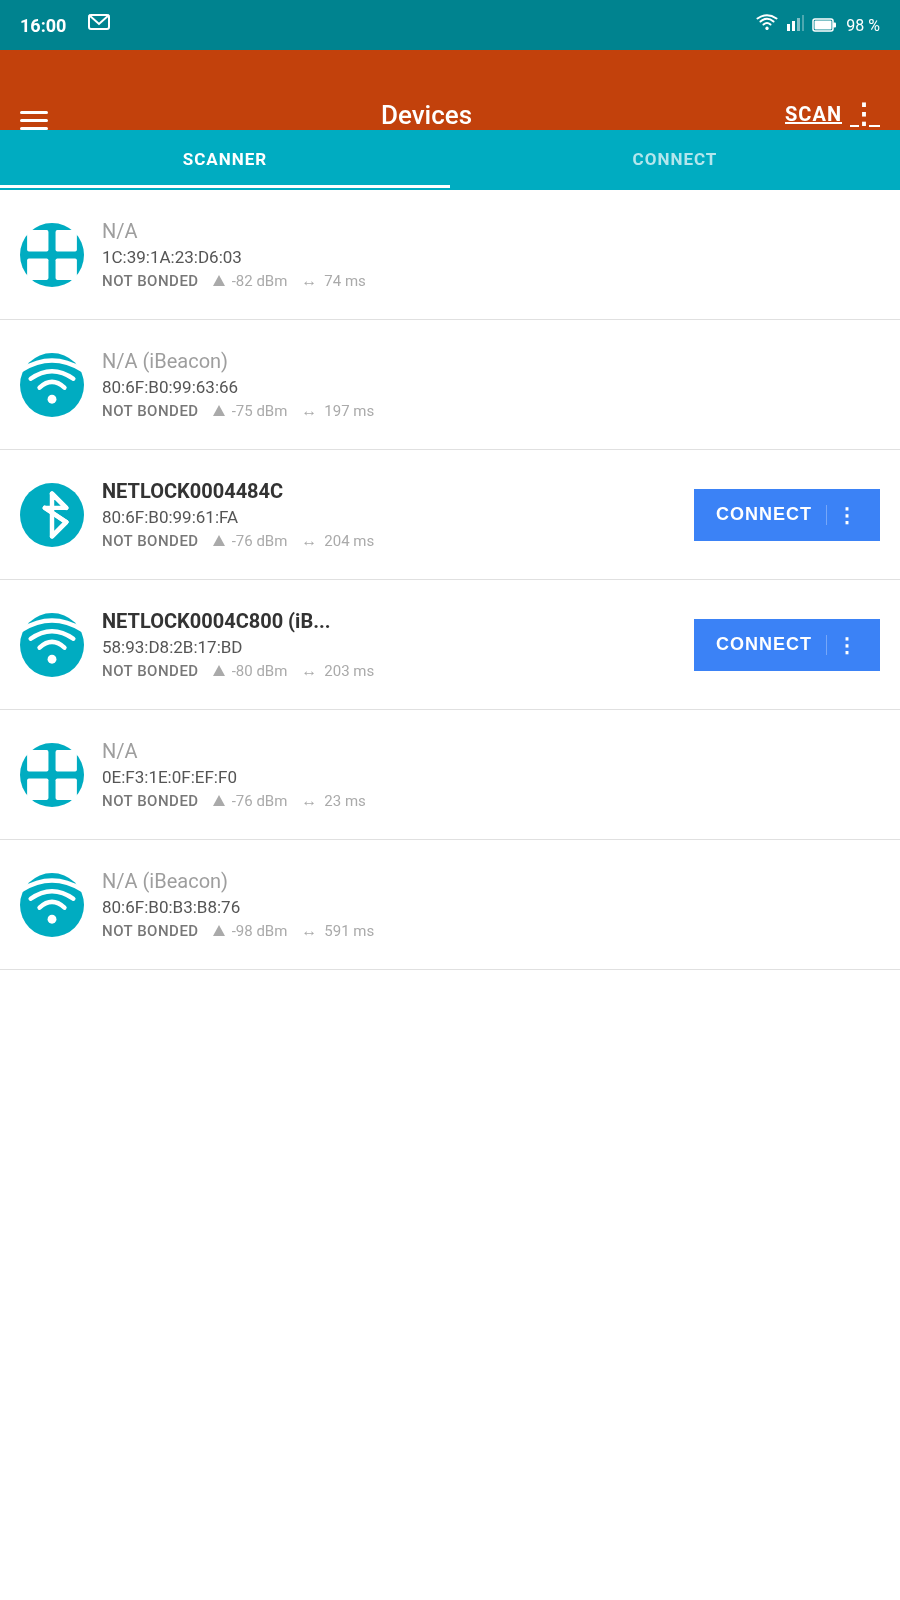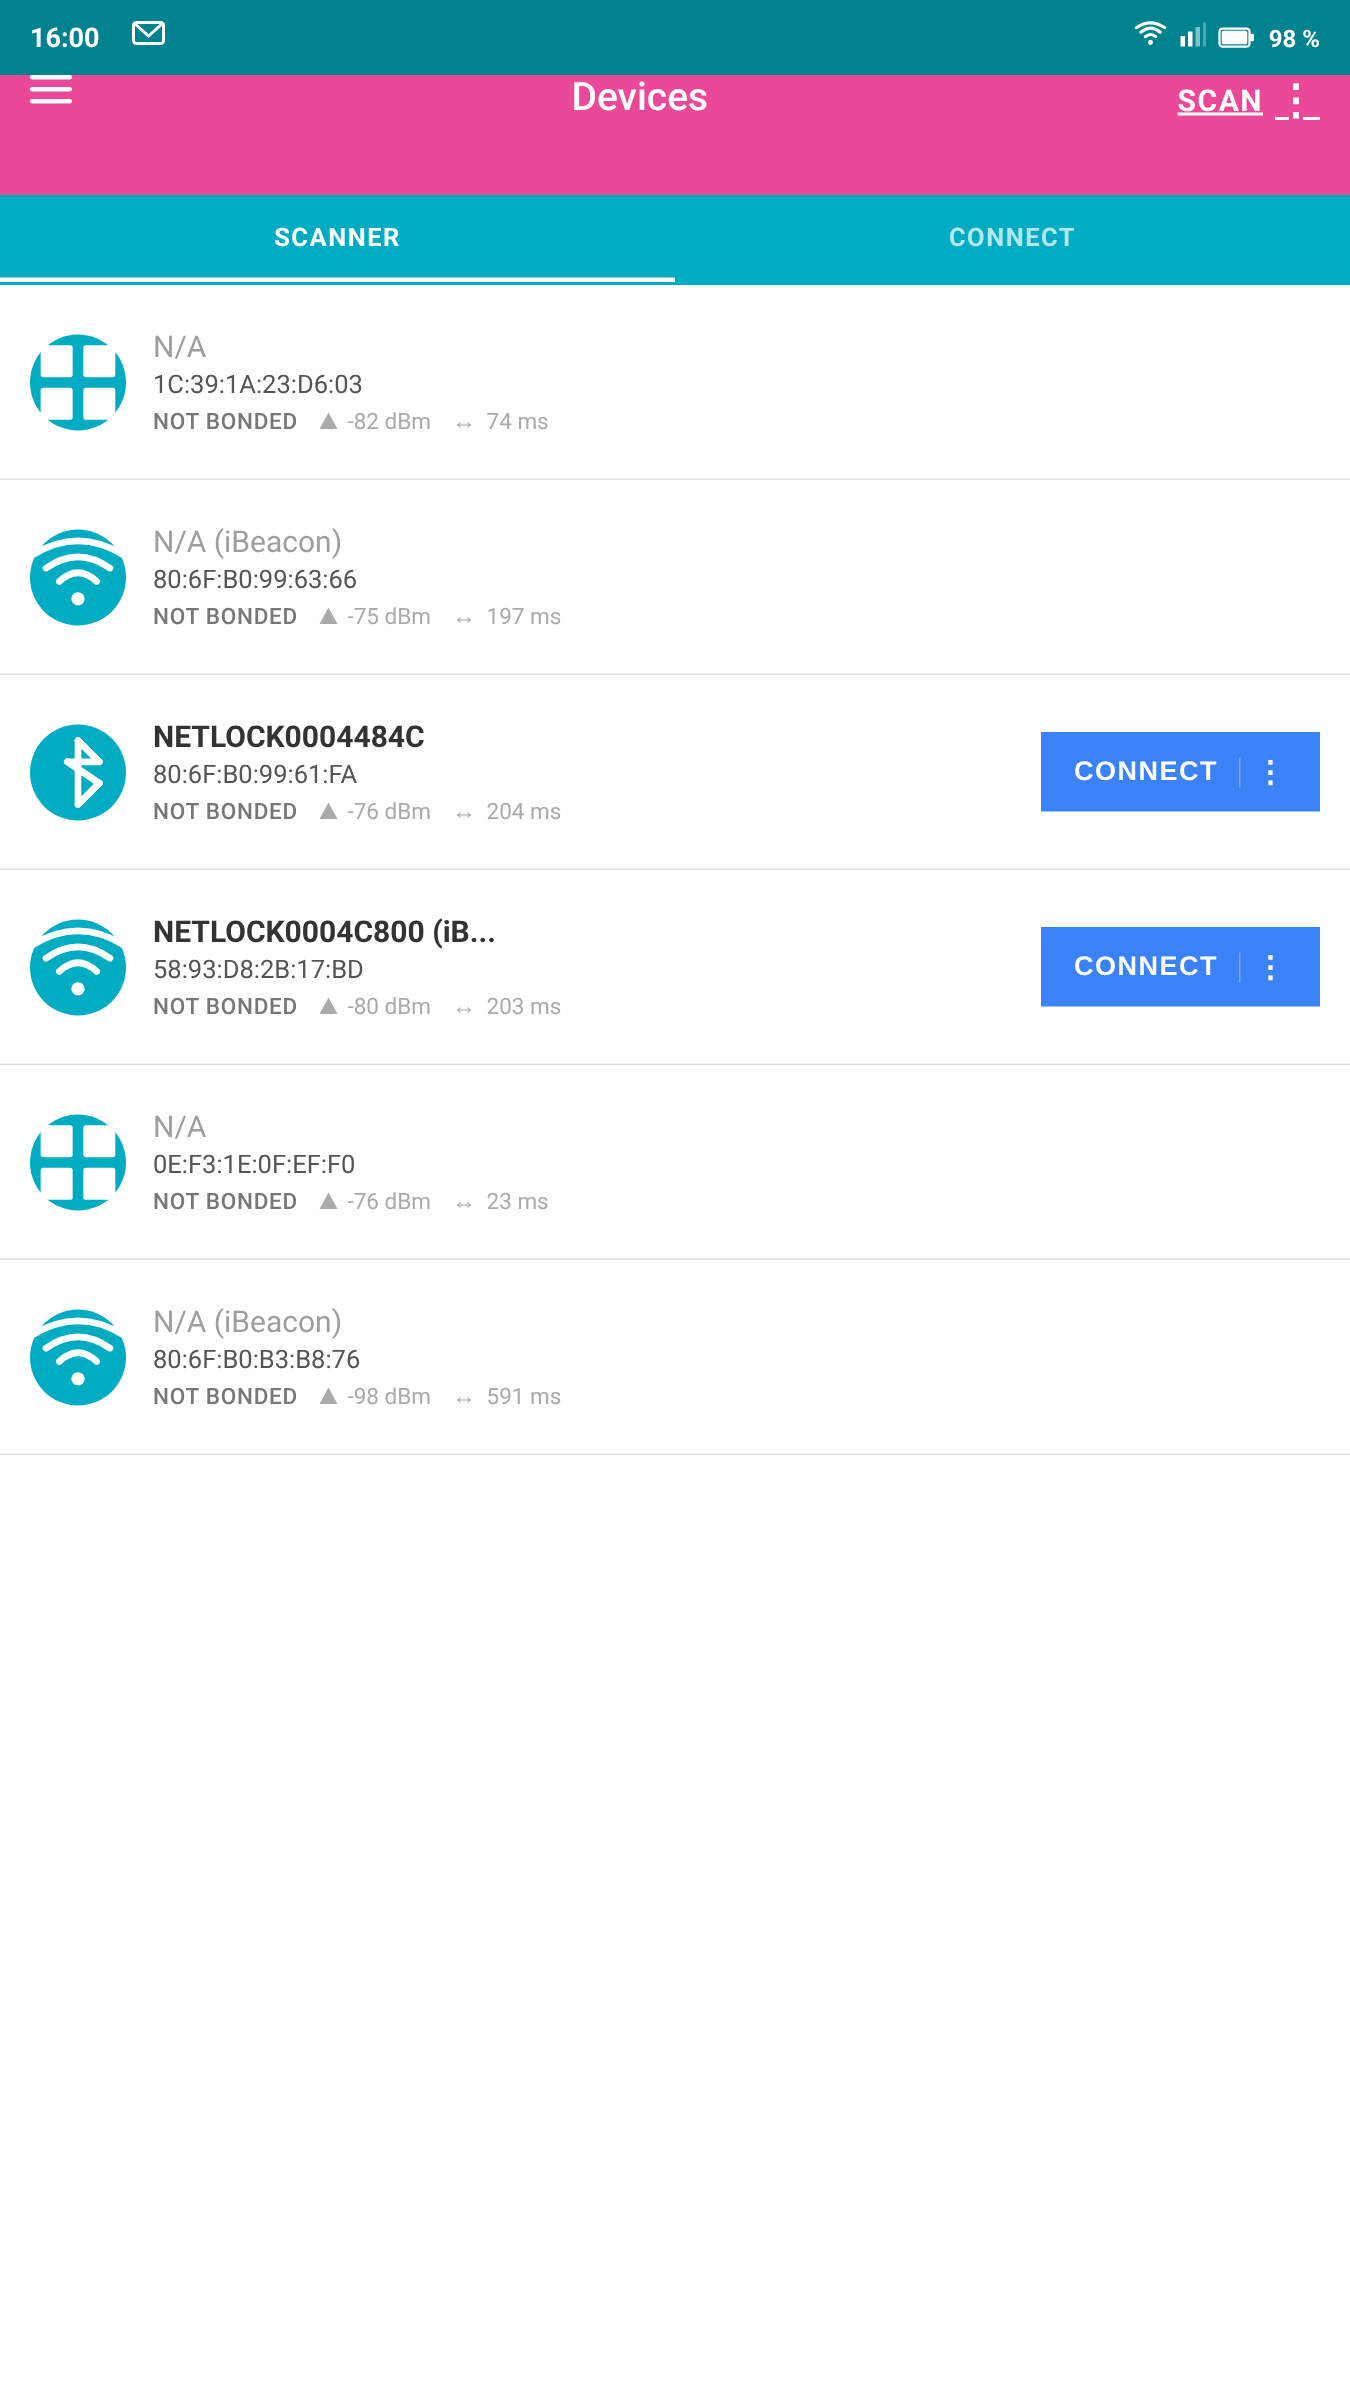--- a/index.html
+++ b/index.html
@@ -26,31 +26,31 @@
       align-items: center;
       gap: 22px;
       font-size: 18px;
       font-weight: bold;
     }
     .status-right {
       display: flex;
       align-items: center;
       gap: 8px;
       font-size: 16px;
-      font-weight: bold;
+      font-weight: normal;
     }
     .wifi-icon { font-size: 18px; }
     .signal-icon { font-size: 16px; }
 
     
     .app-bar {
-      background: #ec4899;
+      background: #c2410c;
       height: 80px;
       display: flex;
-      align-items: flex-start;
+      align-items: flex-end;
       padding: 0 20px;
       color: white;
     }
     .hamburger {
       display: flex;
       flex-direction: column;
       gap: 5px;
       cursor: pointer;
       margin-right: 20px;
     }

